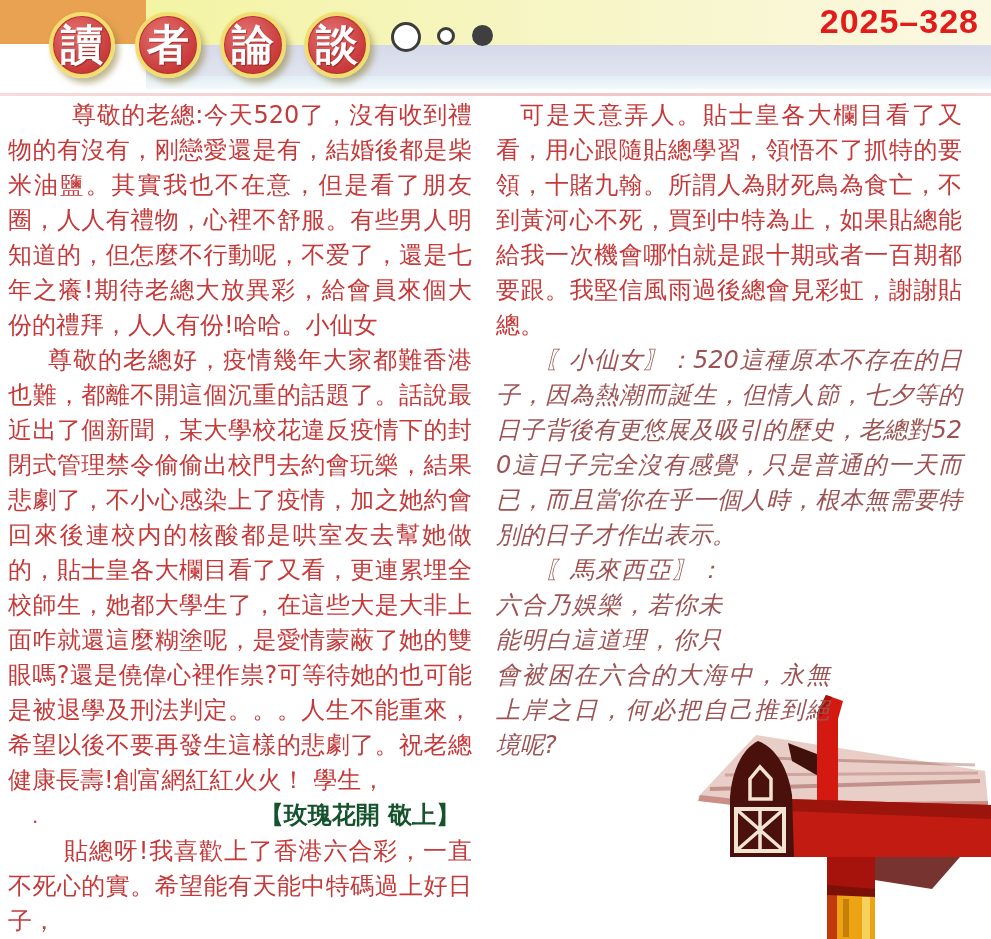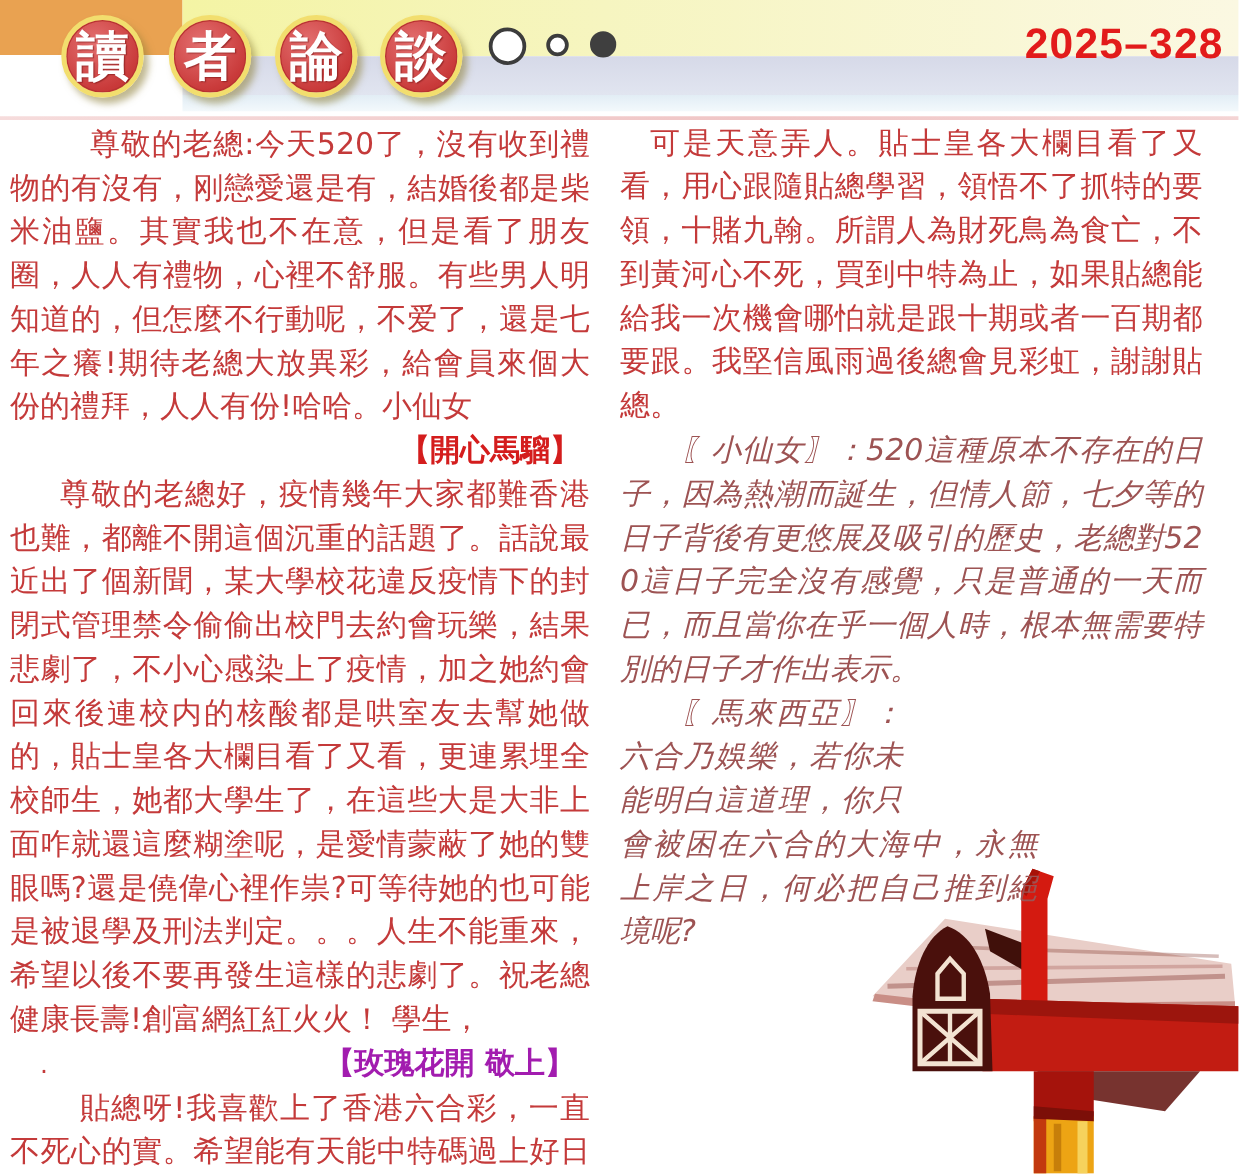--- a/index.html
+++ b/index.html
@@ -41,43 +41,43 @@
   .badge:nth-child(4){ left:304px; }
 
   
   .dot { position:absolute; border-radius:50%; }
   .dot-1 { left:391px; top:22px; width:30px; height:30px; background:#ffffff; border:3px solid #3c3c3c; }
   .dot-2 { left:437px; top:27px; width:18px; height:18px; background:#ffffff; border:3px solid #3c3c3c; }
   .dot-3 { left:472px; top:25px; width:21px; height:21px; background:#3f3f3f; }
 
   
   .issue {
-    position:absolute; right:12px; top:16px;
+    position:absolute; right:12px; top:2px;
     color:#e21b1b; font-weight:bold; font-size:34px; letter-spacing:1px;
     font-family:"Liberation Sans", sans-serif;
   }
 
   
   .col {
     position:absolute; top:98px; font-size:24px; line-height:35px;
     text-align:justify; word-break:break-all; z-index:2;
   }
   .col-left  { left:8px;  width:464px; }
   .col-right { left:496px; width:466px; }
   .para { color:#c43a3a; }
   .para.reply { color:#9d5353;font-style:italic; }
   .ind-64 { text-indent:64px; }
   .ind-40 { text-indent:40px; }
   .ind-56 { text-indent:56px; }
-  .ind-24 { text-indent:24px;font-family:Liberation Serif, serif; }
+  .ind-24 { text-indent:24px; }
   .ind-48 { text-indent:48px; }
   .sign { text-align:right; font-weight:bold; color:#d41d1d; padding-right:8px; }
   .sign-row { display:flex; justify-content:space-between; align-items:baseline; }
   .sign-row .pre-dot { color:#c43a3a; font-size:20px; padding-left:24px; }
-  .sign-row .sig { font-weight:bold; color:#a21caf; padding-right:12px; }
+  .sign-row .sig { font-weight:bold; color:#14532d; padding-right:12px; }
 
   
   .mail-spacer-a { float:right; clear:right; width:240px; height:105px; }
   .mail-spacer-b { float:right; clear:right; width:132px; height:75px; }
 
   
   .mailbox { position:absolute; left:680px; top:685px; width:311px; height:254px; z-index:1; }
 </style>
 </head>
 <body>
@@ -139,21 +139,20 @@
     <rect x="147" y="172" width="48" height="40" fill="#a5130c"></rect>
     <rect x="147" y="208" width="48" height="46" fill="#eda414"></rect>
     <rect x="147" y="208" width="10" height="46" fill="#c2390e"></rect>
     <rect x="182" y="212" width="8" height="42" fill="#f6d25c"></rect>
     <rect x="163" y="214" width="6" height="38" fill="#c77f0a"></rect>
     <path d="M147,200 L195,204 L195,212 L147,210 Z" fill="#7c0f08"></path>
   </svg>
 
   <div class="col col-left">
     <p class="para ind-64">尊敬的老總:今天520了，沒有收到禮物的有沒有，刚戀愛還是有，結婚後都是柴米油鹽。其實我也不在意，但是看了朋友圈，人人有禮物，心裡不舒服。有些男人明知道的，但怎麼不行動呢，不爱了，還是七年之癢!期待老總大放異彩，給會員來個大份的禮拜，人人有份!哈哈。小仙女</p>
-    <div class="sign">【開心馬騮】</div>
     <p class="para ind-40">尊敬的老總好，疫情幾年大家都難香港也難，都離不開這個沉重的話題了。話說最近出了個新聞，某大學校花違反疫情下的封閉式管理禁令偷偷出校門去約會玩樂，結果悲劇了，不小心感染上了疫情，加之她約會回來後連校内的核酸都是哄室友去幫她做的，貼士皇各大欄目看了又看，更連累埋全校師生，她都大學生了，在這些大是大非上面咋就還這麼糊塗呢，是愛情蒙蔽了她的雙眼嗎?還是僥偉心裡作祟?可等待她的也可能是被退學及刑法判定。。。人生不能重來，希望以後不要再發生這樣的悲劇了。祝老總健康長壽!創富網紅紅火火！ 學生，</p>
     <div class="sign-row">
       <span class="pre-dot">.</span>
       <span class="sig">【玫瑰花開 敬上】</span>
     </div>
     <p class="para ind-56">貼總呀!我喜歡上了香港六合彩，一直不死心的實。希望能有天能中特碼過上好日子，</p>
   </div>
 
   <div class="col col-right">
     <p class="para ind-24">可是天意弄人。貼士皇各大欄目看了又看，用心跟隨貼總學習，領悟不了抓特的要領，十賭九翰。所謂人為財死鳥為食亡，不到黃河心不死，買到中特為止，如果貼總能給我一次機會哪怕就是跟十期或者一百期都要跟。我堅信風雨過後總會見彩虹，謝謝貼總。</p>

